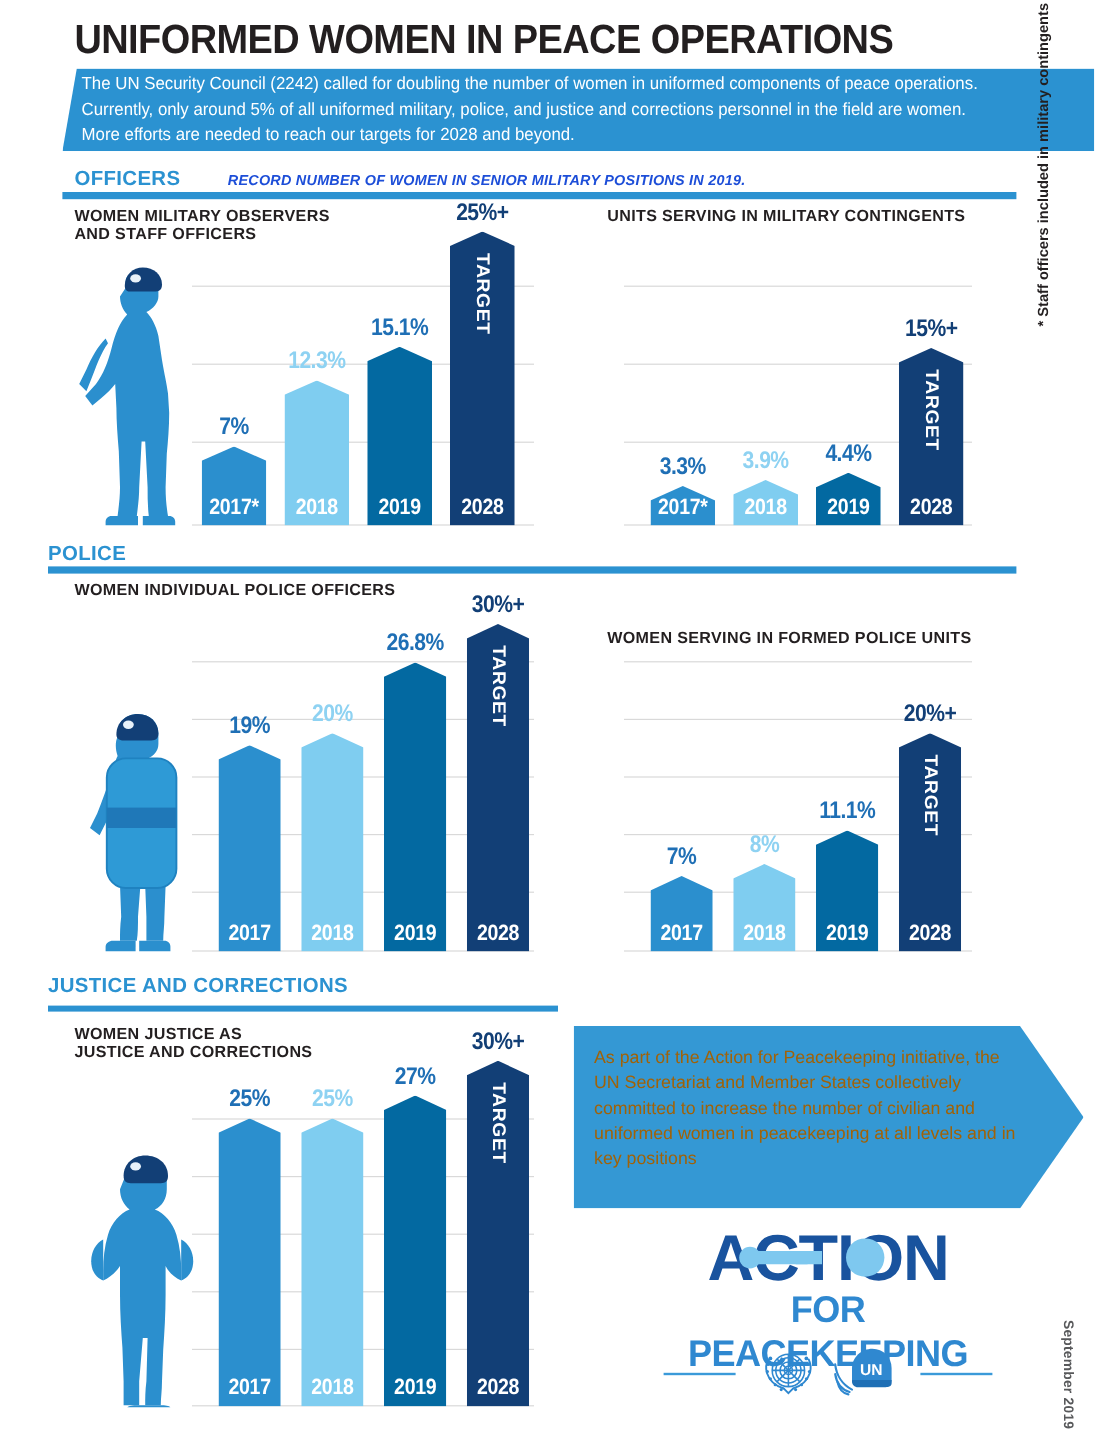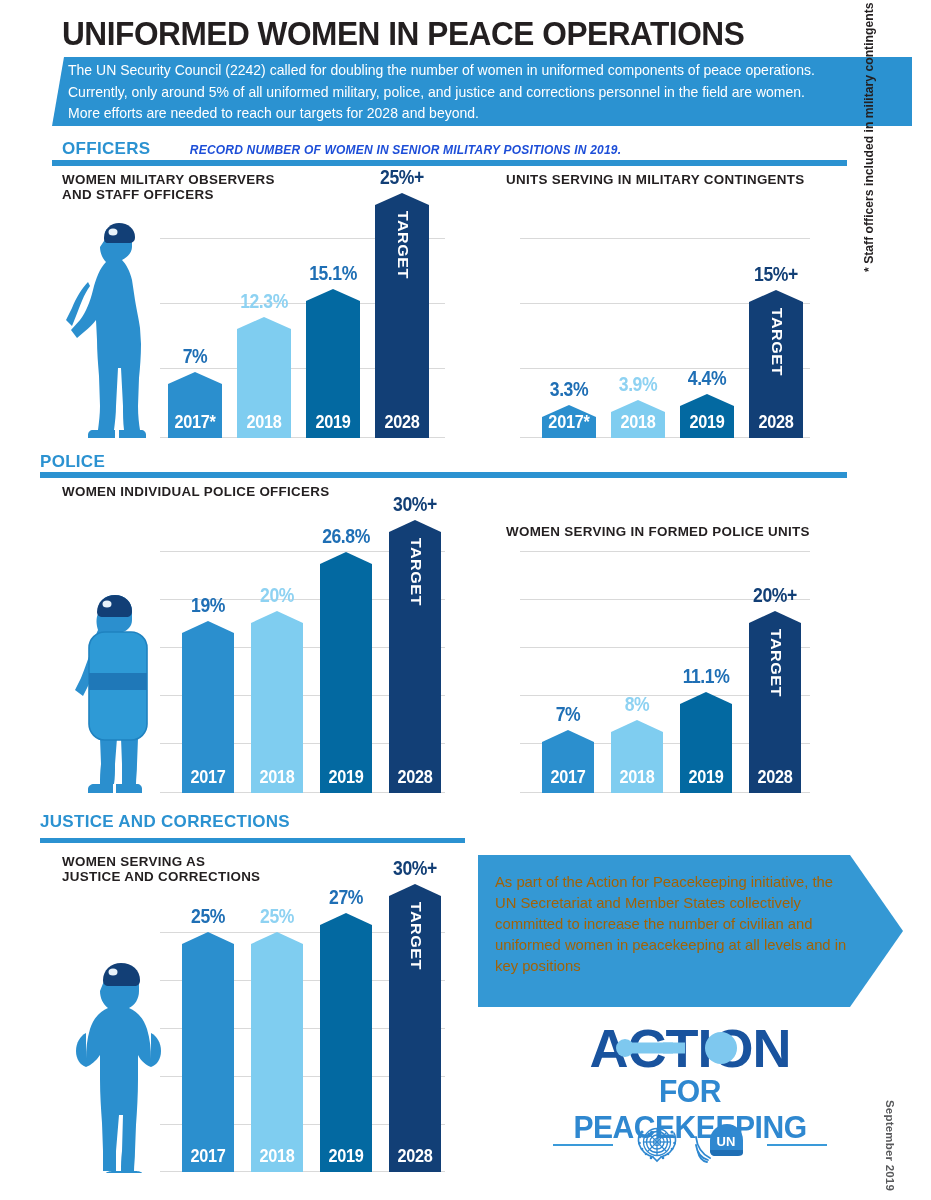--- a/index.html
+++ b/index.html
@@ -362,21 +362,21 @@
       <path d="M20 78 L20 112 C14 110 10 104 10 96 C10 88 14 81 20 78 Z"></path>
       <path d="M85 78 C91 81 95 88 95 96 C95 104 91 110 85 112 Z"></path>
       <path d="M52 216 L69 216 C73 216 76 217 76 218 L40 218 C40 217 44 216 47 216 Z"></path>
     </g>
     <path d="M37 25 C37 15 45 8 55 8 C66 8 74 15 74 25 C74 29 72 31 68 31 L43 31 C39 31 37 29 37 25 Z" fill="#123f76"></path>
     <ellipse cx="47" cy="17" rx="4.5" ry="3.5" fill="#e8f2fa"></ellipse>
   </svg>
 </div>
 
 <div class="chart-title" style="left:62px; top:854px; width:360px;">
-  <div>WOMEN SERVING AS</div>
+  <div>WOMEN JUSTICE AS</div>
   <div>JUSTICE AND CORRECTIONS</div>
 </div>
 
 <div class="chart" style="left:160px; top:872px; width:285px; height:300px;">
   <div class="grid">
     <div class="gline" style="top:60px;"></div>
     <div class="gline" style="top:108px;"></div>
     <div class="gline" style="top:156px;"></div>
     <div class="gline" style="top:204px;"></div>
     <div class="gline" style="top:252px;"></div>

